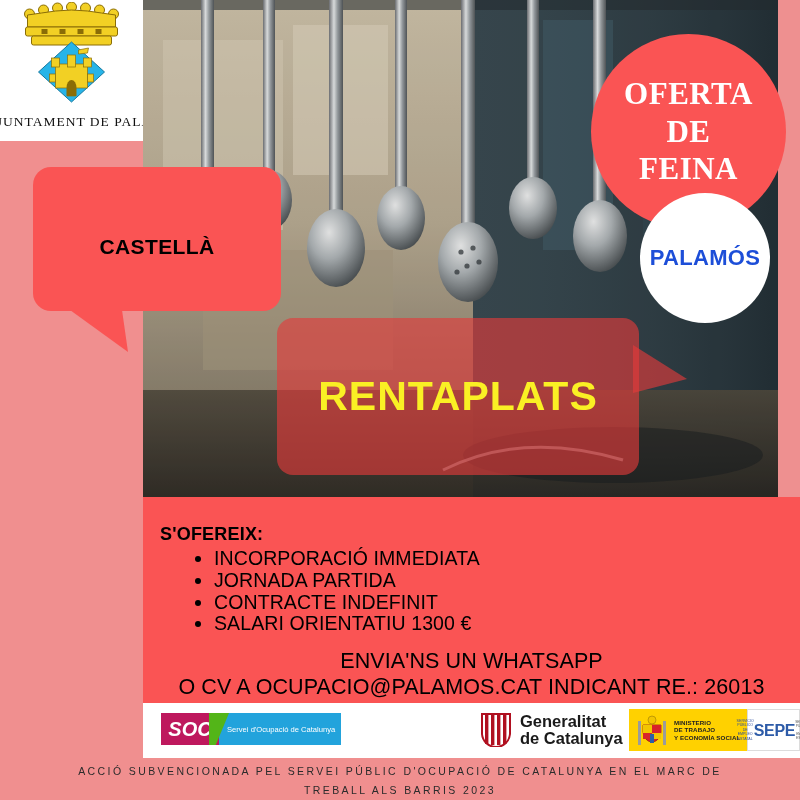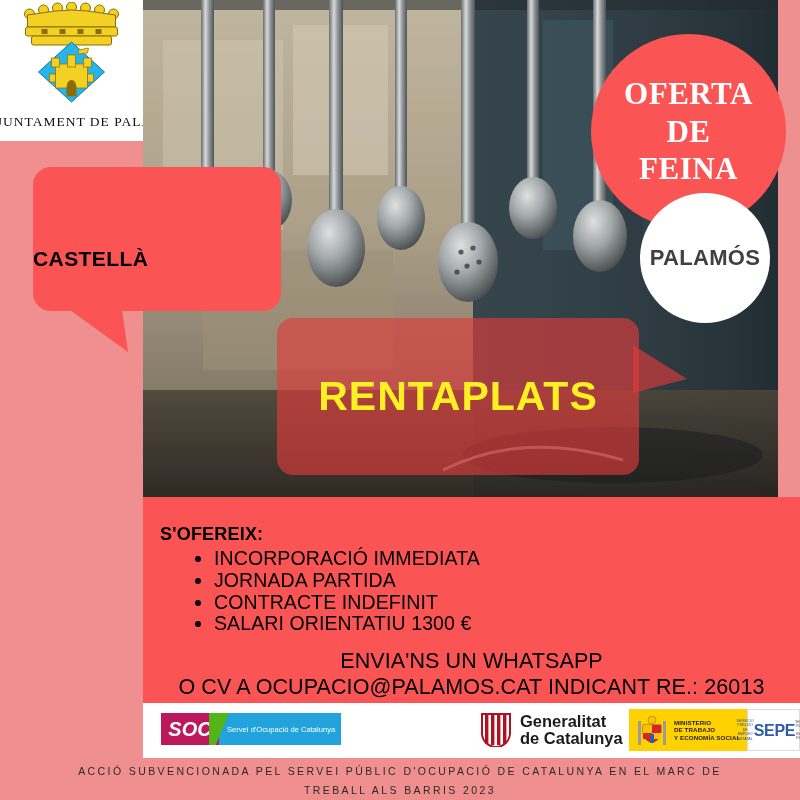--- a/index.html
+++ b/index.html
@@ -47,35 +47,35 @@
     color:#ffffff;font-weight:bold;font-size:31px;line-height:1.22;
     text-align:center;letter-spacing:.5px;font-family:Liberation Serif, serif;
   }
 
   
   .palamos-circle{
     position:absolute;left:640px;top:193px;width:130px;height:130px;
     border-radius:50%;
     background:#ffffff;
     display:flex;align-items:center;justify-content:center;
-    color:#404040;font-weight:bold;font-size:22px;letter-spacing:.3px;
+    color:#1d4ed8;font-weight:bold;font-size:22px;letter-spacing:.3px;
   }
 
   
   .bubble{
     position:absolute;left:33px;top:167px;width:248px;height:144px;
     background:#FA5454;border-radius:18px;
   }
   .bubble .l1{
     position:absolute;left:0;top:24px;width:100%;
     text-align:center;color:#ffffff;font-weight:bold;font-size:20px;letter-spacing:.4px;
   }
   .bubble .l2{
-    position:absolute;left:0;top:80px;width:100%;
-    text-align:left;color:#000000;font-weight:bold;font-size:21px;letter-spacing:.4px;
+    position:absolute;left:0;top:68px;width:100%;
+    text-align:center;color:#000000;font-weight:bold;font-size:21px;letter-spacing:.4px;
   }
   .bubble-tail{
     position:absolute;left:70px;top:310px;width:60px;height:42px;
     background:#FA5454;
     clip-path:polygon(0 0, 52px 0, 58px 42px);
   }
 
   
   .rental-banner{
     position:absolute;left:277px;top:318px;width:362px;height:157px;

